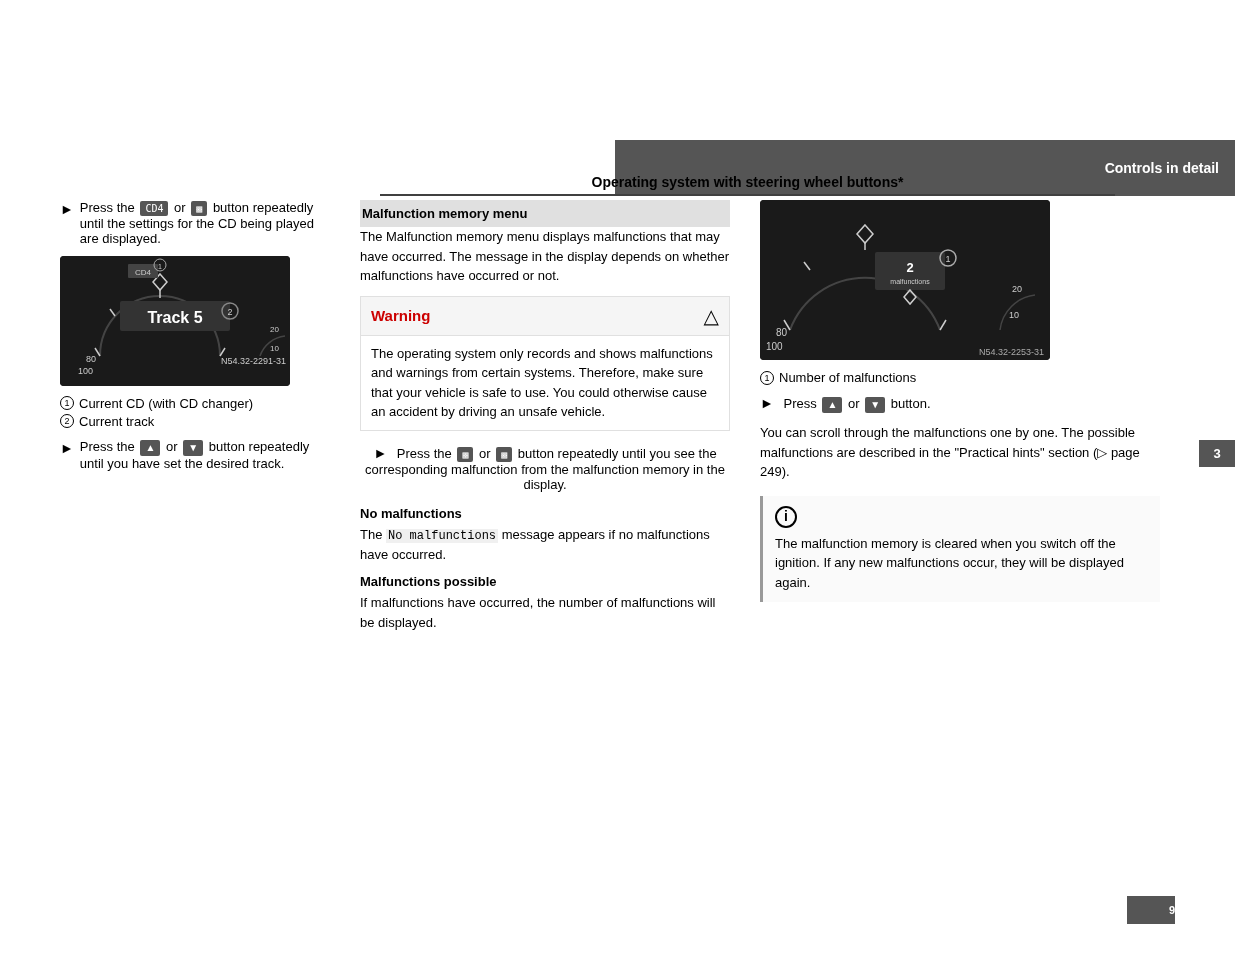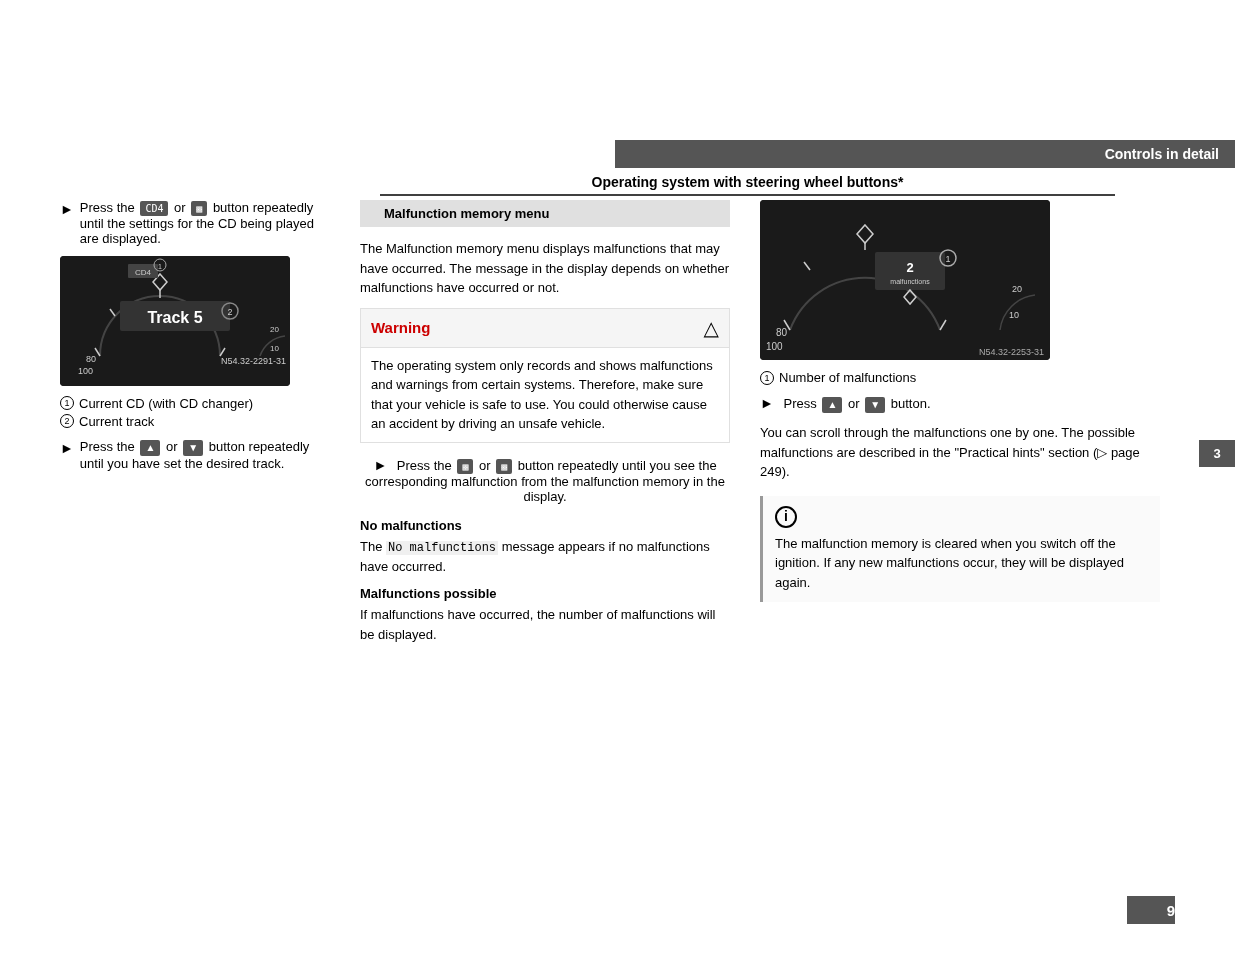--- a/index.html
+++ b/index.html
@@ -18,21 +18,21 @@
     .header-bar {
       position: absolute;
       top: 140px;
       right: 0;
       width: 620px;
       background: #555;
       color: #fff;
       font-size: 14px;
       font-weight: bold;
       text-align: right;
-      padding: 6px 16px;
+      padding: 20px 16px;
     }
 
     .section-title {
       position: absolute;
       top: 170px;
       left: 380px;
       right: 120px;
       text-align: center;
       font-size: 14px;
       font-weight: bold;
@@ -58,21 +58,21 @@
       position: absolute;
       bottom: 30px;
       right: 60px;
       background: #555;
       color: #fff;
       width: 27px;
       height: 28px;
       display: flex;
       align-items: center;
       justify-content: center;
-      font-size: 15px;
+      font-size: 11px;
       font-weight: bold;
       padding-left: 48px;
     }
 
     
     .col-left {
       position: absolute;
       top: 200px;
       left: 60px;
       width: 265px;
@@ -145,22 +145,22 @@
     
     .col-mid {
       position: absolute;
       top: 200px;
       left: 360px;
       width: 370px;
     }
 
     .malfunction-box {
       background: #e0e0e0;
-      padding: 6px 24px;
-      margin-bottom: 12px;
+      padding: 6px 2px;
+      margin-bottom: 0;
     }
 
     .malfunction-box-title {
       font-weight: bold;
       font-size: 13px;
     }
 
     .body-text {
       font-size: 13px;
       line-height: 1.5;

